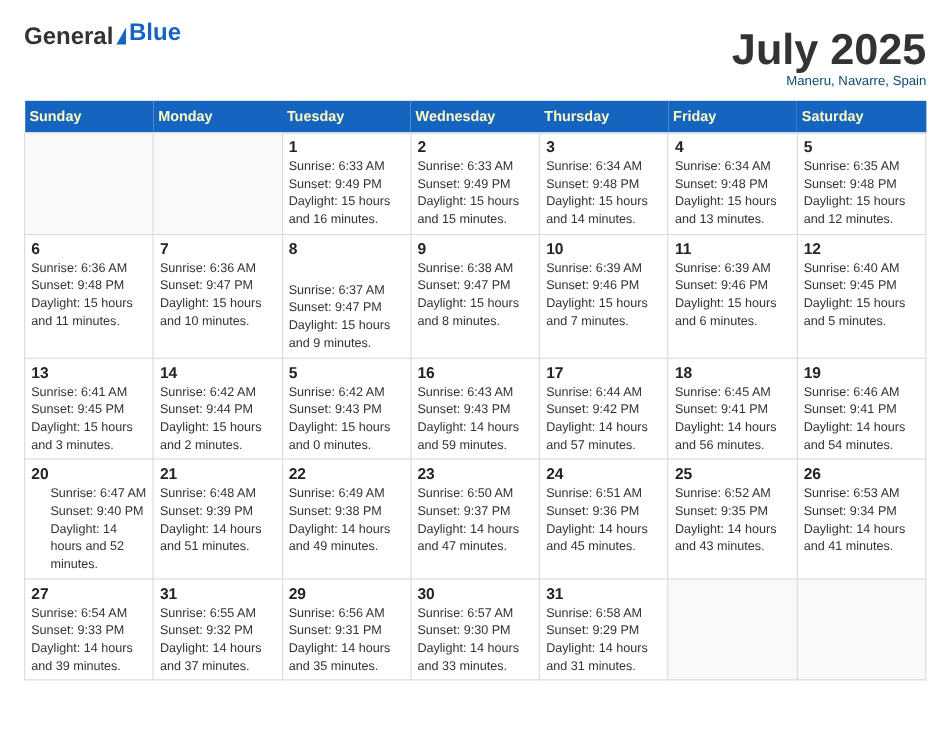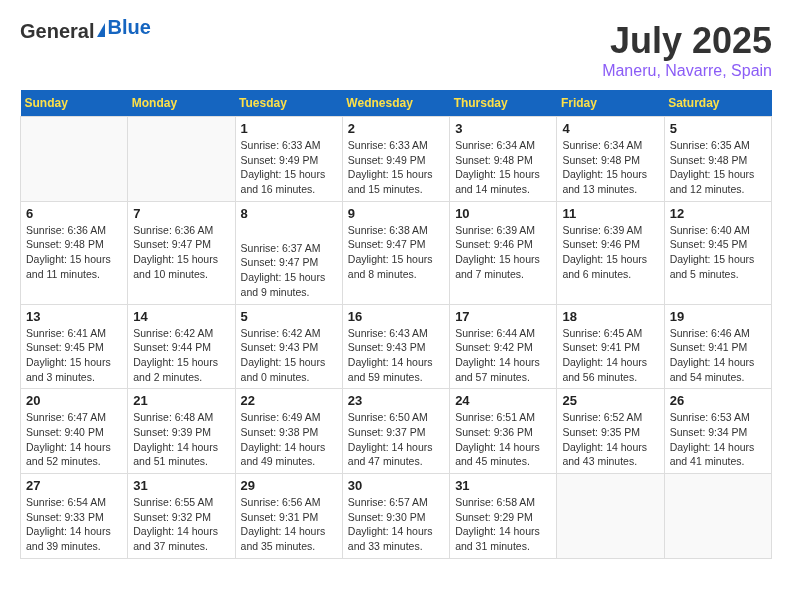--- a/index.html
+++ b/index.html
@@ -18,31 +18,31 @@
     }
     .title-block {
       text-align: right;
     }
     .month-year {
       font-size: 36px;
       font-weight: bold;
       color: #333;
     }
     .location {
-      font-size: 16px;
-      color: #8b5cf6;
+      font-size: 11px;
+      color: #0c4a6e;
     }
     table {
       width: 100%;
       border-collapse: collapse;
       font-size: 11px;
     }
     thead tr th {
       background-color: #1565c0;
-      color: #fde047;
+      color: #fef9c3;
       padding: 6px 4px;
       text-align: left;
       font-size: 12px;
       font-weight: bold;
     }
     tbody tr td {
       border: 1px solid #ddd;
       vertical-align: top;
       padding: 4px 5px;
       height: 80px;
@@ -239,21 +239,21 @@
         <td>
           <div class="day-number">19</div>
           <div class="day-detail" style="white-space: pre-line;">Sunrise: 6:46 AM
 Sunset: 9:41 PM
 Daylight: 14 hours and 54 minutes.</div>
         </td>
       </tr>
       <tr>
         <td>
           <div class="day-number">20</div>
-          <div class="day-detail" style="white-space: pre-line;">Sunrise: 6:47 AM
+          <div class="day-detail" style="white-space: pre-line; margin-left: 16px;">Sunrise: 6:47 AM
 Sunset: 9:40 PM
 Daylight: 14 hours and 52 minutes.</div>
         </td>
         <td>
           <div class="day-number">21</div>
           <div class="day-detail" style="white-space: pre-line;">Sunrise: 6:48 AM
 Sunset: 9:39 PM
 Daylight: 14 hours and 51 minutes.</div>
         </td>
         <td>

